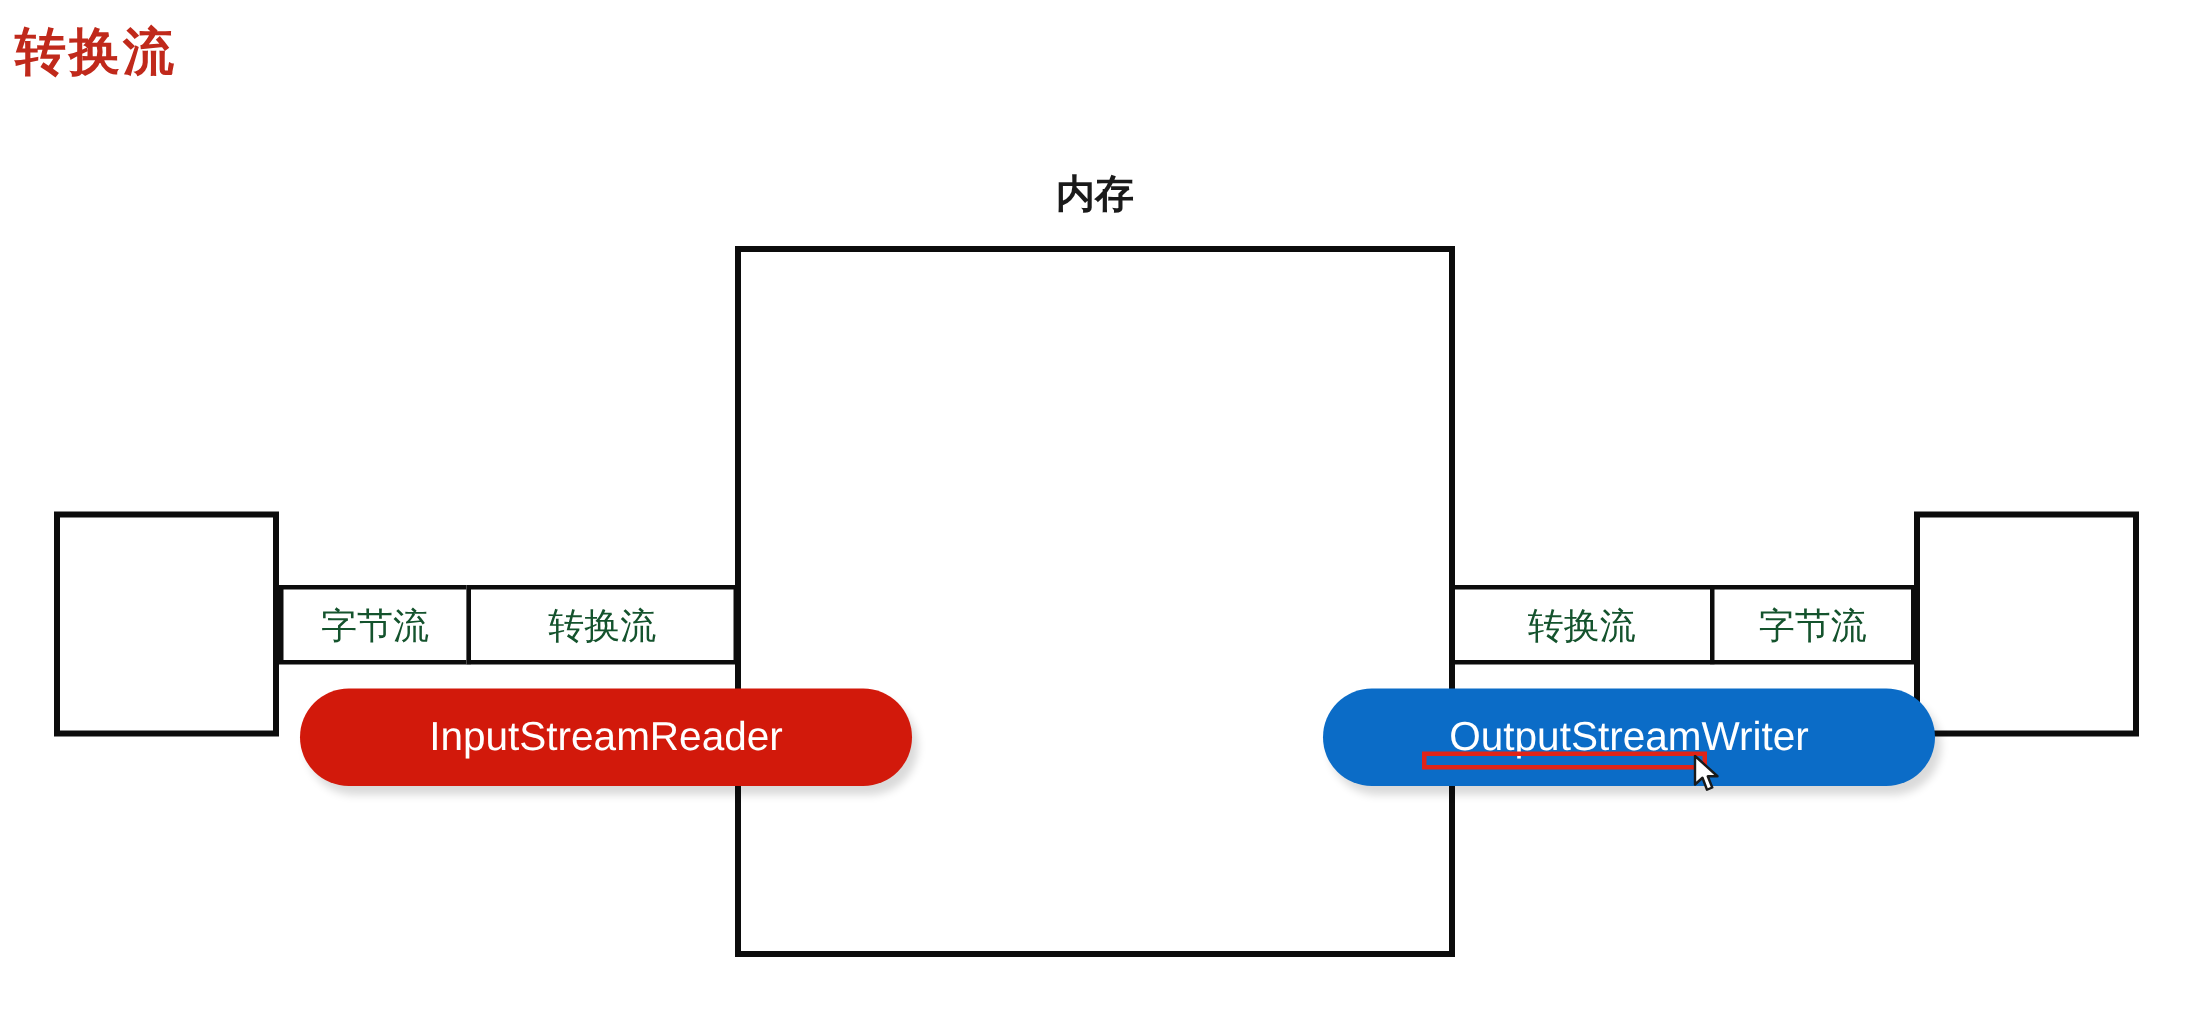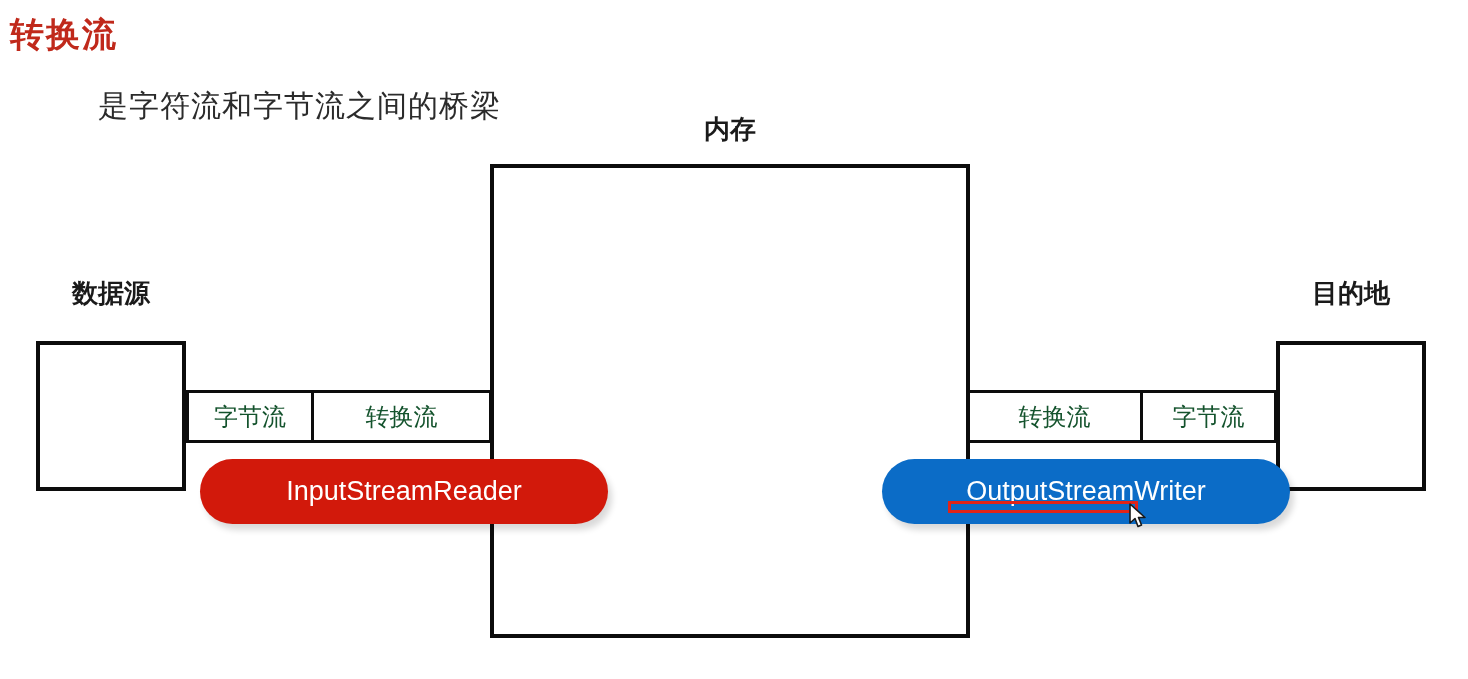--- a/index.html
+++ b/index.html
@@ -78,29 +78,26 @@
     z-index:7;
   }
 </style>
 </head>
 <body>
 
 <div class="stage">
 
   <h1 class="title">转换流</h1>
 
-  <div class="subtitle">是字符流和字节流之间的桥梁</div>
 
   <div class="label memory-label">内存</div>
   <div class="box memory-box"></div>
 
-  <div class="label source-label">数据源</div>
   <div class="box source-box"></div>
 
-  <div class="label dest-label">目的地</div>
   <div class="box dest-box"></div>
 
   <div class="small-box byte-left">字节流</div>
   <div class="small-box conv-left">转换流</div>
 
   <div class="small-box conv-right">转换流</div>
   <div class="small-box byte-right">字节流</div>
 
   <div class="pill pill-red">
     <span>InputStreamReader</span>

